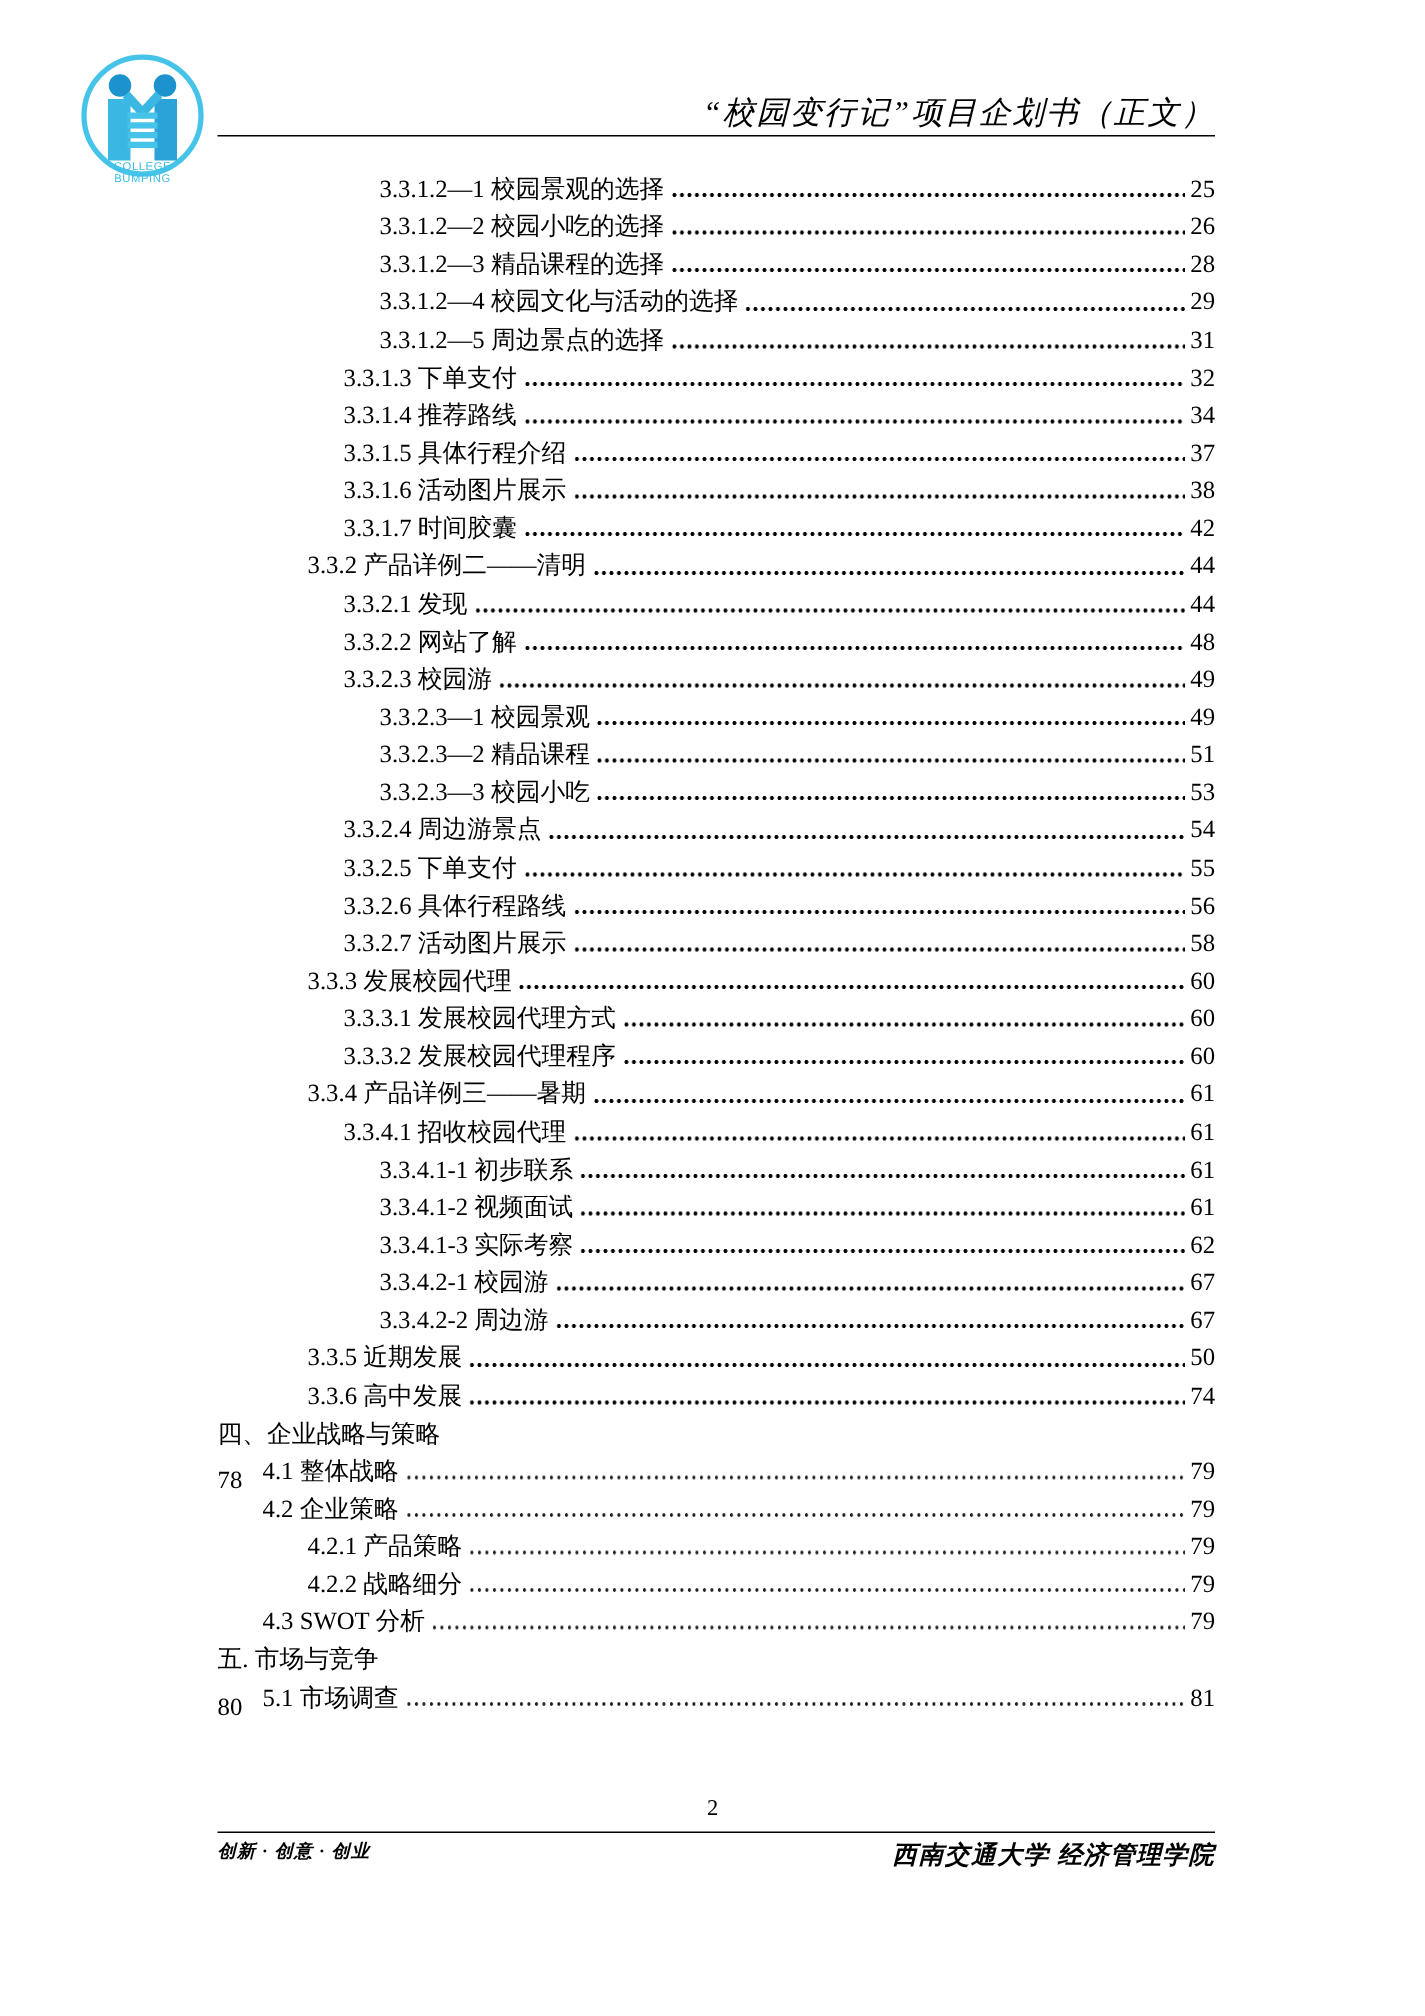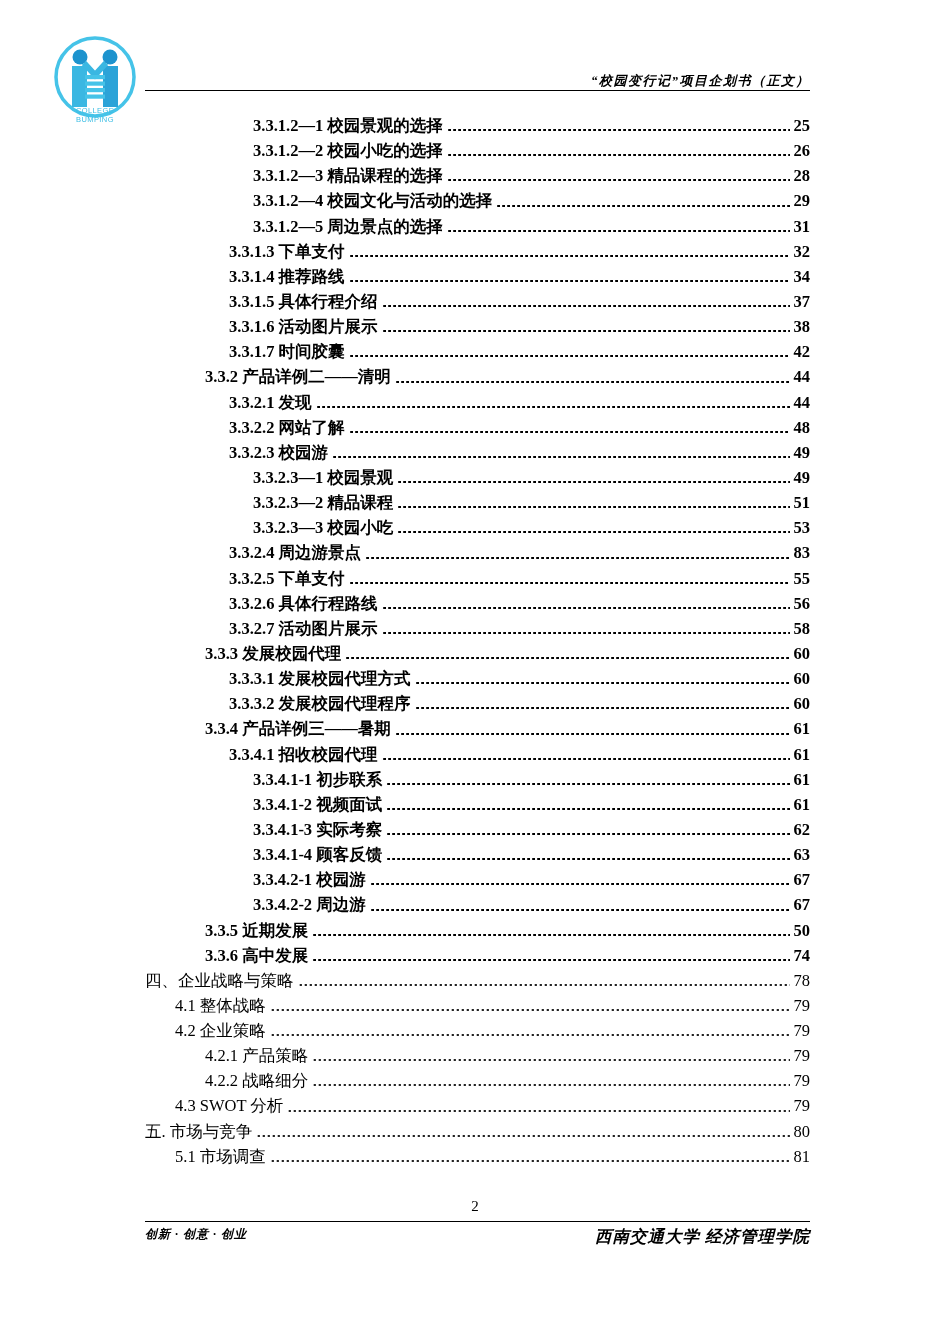--- a/index.html
+++ b/index.html
@@ -5,38 +5,38 @@
   html,body { margin:0; padding:0; background:#e8e8e8; }
   .page {
     position:relative; width:950px; height:1344px; margin:0 auto;
     background:#ffffff; overflow:hidden;
     font-family:"Liberation Serif","DejaVu Serif",serif; color:#000;
   }
 
   
   .logo { position:absolute; left:50px; top:34px; width:90px; height:92px; }
   .header-title {
-    position:absolute; right:140px; top:72px;
-    font-size:13px; font-weight:700; font-style:italic;
+    position:absolute; right:140px; top:61px;
+    font-size:21px; font-weight:400; font-style:italic;
     letter-spacing:1.5px; white-space:nowrap;
   }
   .header-rule {
     position:absolute; left:145px; right:140px; top:90px;
     border-top:1.8px solid #000;
   }
 
   
   .toc { position:absolute; left:145px; right:140px; top:113px; }
   .toc-row {
     display:flex; align-items:baseline; height:25.15px;
     line-height:25.15px; font-size:16.5px; white-space:nowrap;
   }
-  .toc-row.bold { font-weight:700; }
+  .toc-row.bold { font-weight:400; }
   .toc-row.regular { font-weight:400; }
-  .lvl-0 { padding-left:0; }
+  .lvl-0 { padding-left:0;flex-direction:column; }
   .lvl-1 { padding-left:30px; }
   .lvl-2 { padding-left:60px; }
   .lvl-3 { padding-left:84px;text-align:center; }
   .lvl-4 { padding-left:108px; }
   .toc-label { flex:0 0 auto; }
   .toc-leader {
     flex:1 1 auto; align-self:flex-end; height:4px;
     margin:0 4px 6px 5px;
     background-image:radial-gradient(circle at 1.6px 2px, #000 1.15px, transparent 1.45px);
     background-size:5px 4px; background-repeat:repeat-x;
@@ -175,21 +175,21 @@
       <span class="toc-page">51</span>
     </div>
       <div class="toc-row lvl-4 bold">
       <span class="toc-label">3.3.2.3—3 校园小吃</span>
       <span class="toc-leader"></span>
       <span class="toc-page">53</span>
     </div>
       <div class="toc-row lvl-3 bold">
       <span class="toc-label">3.3.2.4 周边游景点</span>
       <span class="toc-leader"></span>
-      <span class="toc-page">83</span>
+      <span class="toc-page">54</span>
     </div>
       <div class="toc-row lvl-3 bold">
       <span class="toc-label">3.3.2.5 下单支付</span>
       <span class="toc-leader"></span>
       <span class="toc-page">55</span>
     </div>
       <div class="toc-row lvl-3 bold">
       <span class="toc-label">3.3.2.6 具体行程路线</span>
       <span class="toc-leader"></span>
       <span class="toc-page">56</span>
@@ -231,25 +231,20 @@
     </div>
       <div class="toc-row lvl-4 bold">
       <span class="toc-label">3.3.4.1-2 视频面试</span>
       <span class="toc-leader"></span>
       <span class="toc-page">61</span>
     </div>
       <div class="toc-row lvl-4 bold">
       <span class="toc-label">3.3.4.1-3 实际考察</span>
       <span class="toc-leader"></span>
       <span class="toc-page">62</span>
-    </div>
-      <div class="toc-row lvl-4 bold">
-      <span class="toc-label">3.3.4.1-4 顾客反馈</span>
-      <span class="toc-leader"></span>
-      <span class="toc-page">63</span>
     </div>
       <div class="toc-row lvl-4 bold">
       <span class="toc-label">3.3.4.2-1 校园游</span>
       <span class="toc-leader"></span>
       <span class="toc-page">67</span>
     </div>
       <div class="toc-row lvl-4 bold">
       <span class="toc-label">3.3.4.2-2 周边游</span>
       <span class="toc-leader"></span>
       <span class="toc-page">67</span>

